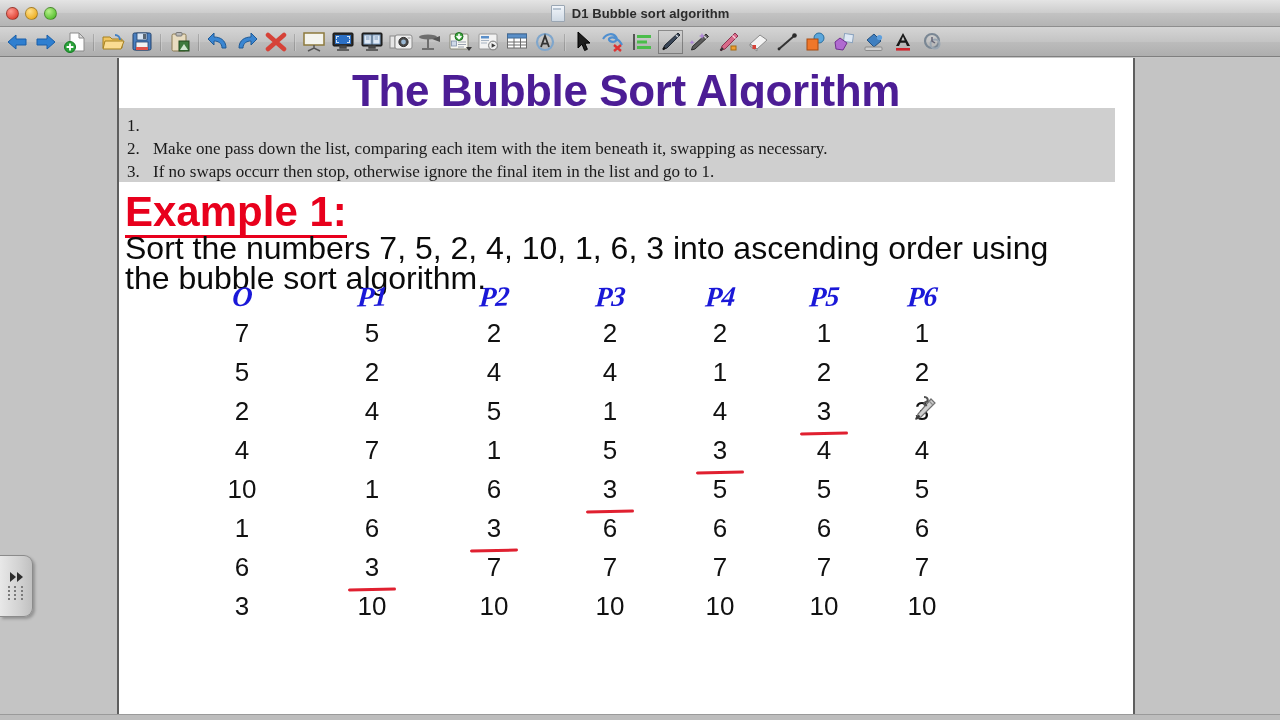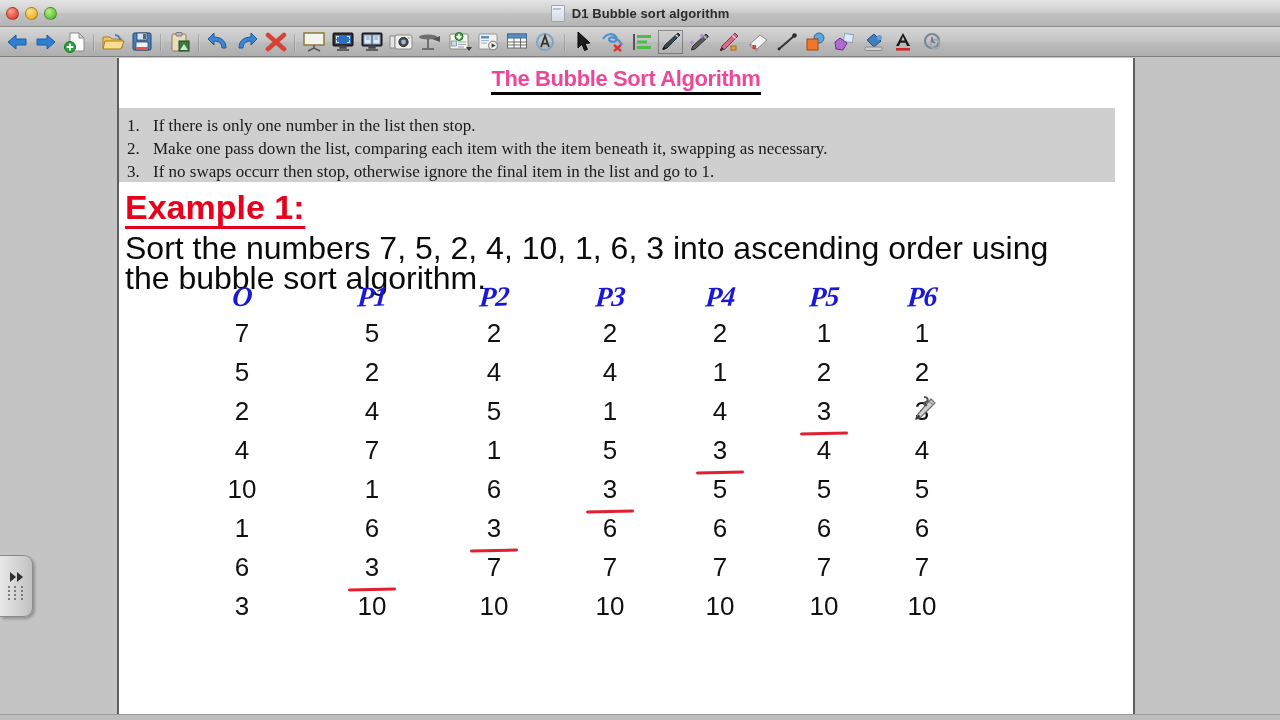--- a/index.html
+++ b/index.html
@@ -137,23 +137,23 @@
     background: #ffffff;
     border-left: 2px solid #5e5e5e;
     border-right: 2px solid #5e5e5e;
     box-sizing: border-box;
     overflow: hidden;
   }
 
   .doc-title {
     margin: 8px 0 0 0;
     text-align: center;
-    font-size: 22px;
+    font-size: 44px;
     font-weight: bold;
-    color: #ec4899;
+    color: #4c1d95;
     letter-spacing: -0.4px;
     position: relative;
     display: block;
   }
   .doc-title span {
     border-bottom: 3px solid #000;
     padding-bottom: 1px;
   }
 
   .rules-band {
@@ -169,21 +169,21 @@
     color: #1a1a1a;
   }
   .rules-list li {
     display: flex; gap: 10px;
     line-height: 23px;
   }
   .rule-num { width: 16px; text-align: left; }
 
   .example-head {
     position: absolute; left: 6px; top: 130px;
-    font-size: 34px; font-weight: bold;
+    font-size: 42px; font-weight: bold;
     color: #e8001c;
   }
   .example-head span {
     border-bottom: 3px solid #e8001c;
   }
 
   .prompt {
     position: absolute; left: 6px; top: 175px;
     width: 950px;
     font-size: 32px;
@@ -527,21 +527,20 @@
     <div class="page">
 
       <div class="doc-title">
         <span>The Bubble Sort Algorithm</span>
       </div>
 
       <div class="rules-band">
         <ul class="rules-list">
           <li>
             <span class="rule-num">1.</span>
-            <span>If there is only one number in the list then stop.</span>
           </li>
           <li>
             <span class="rule-num">2.</span>
             <span>Make one pass down the list, comparing each item with the item beneath it, swapping as necessary.</span>
           </li>
           <li>
             <span class="rule-num">3.</span>
             <span>If no swaps occurr then stop, otherwise ignore the final item in the list and go to 1.</span>
           </li>
         </ul>

